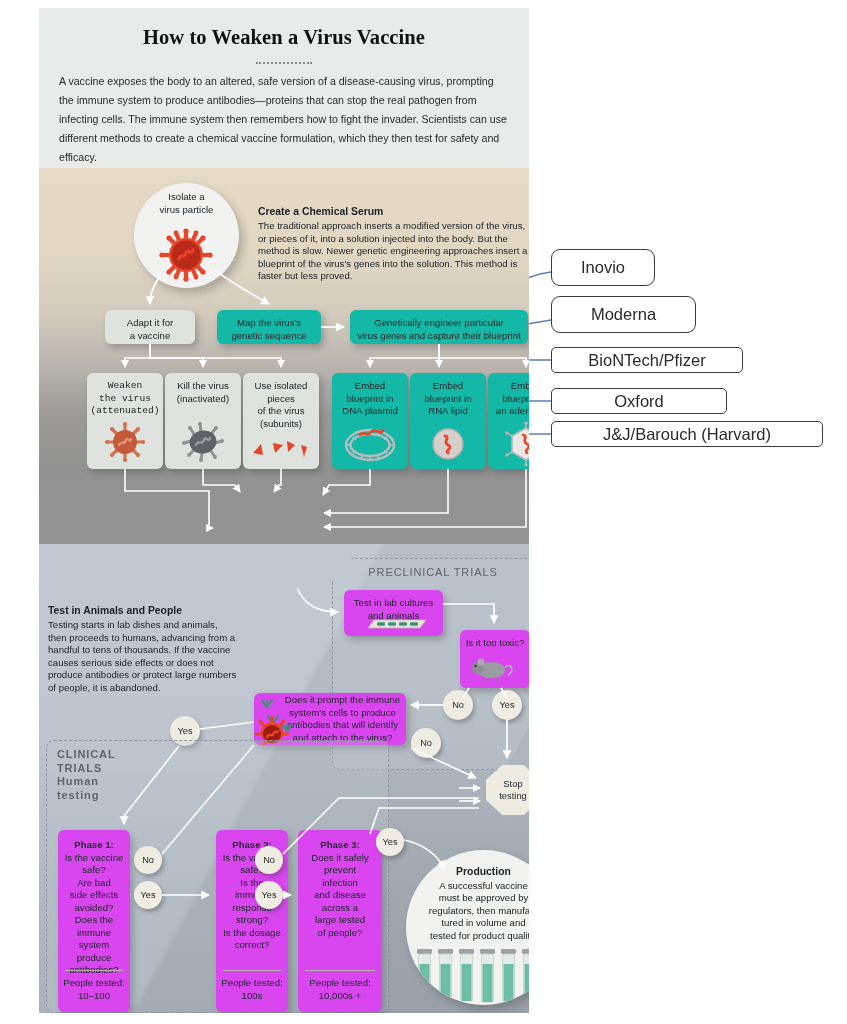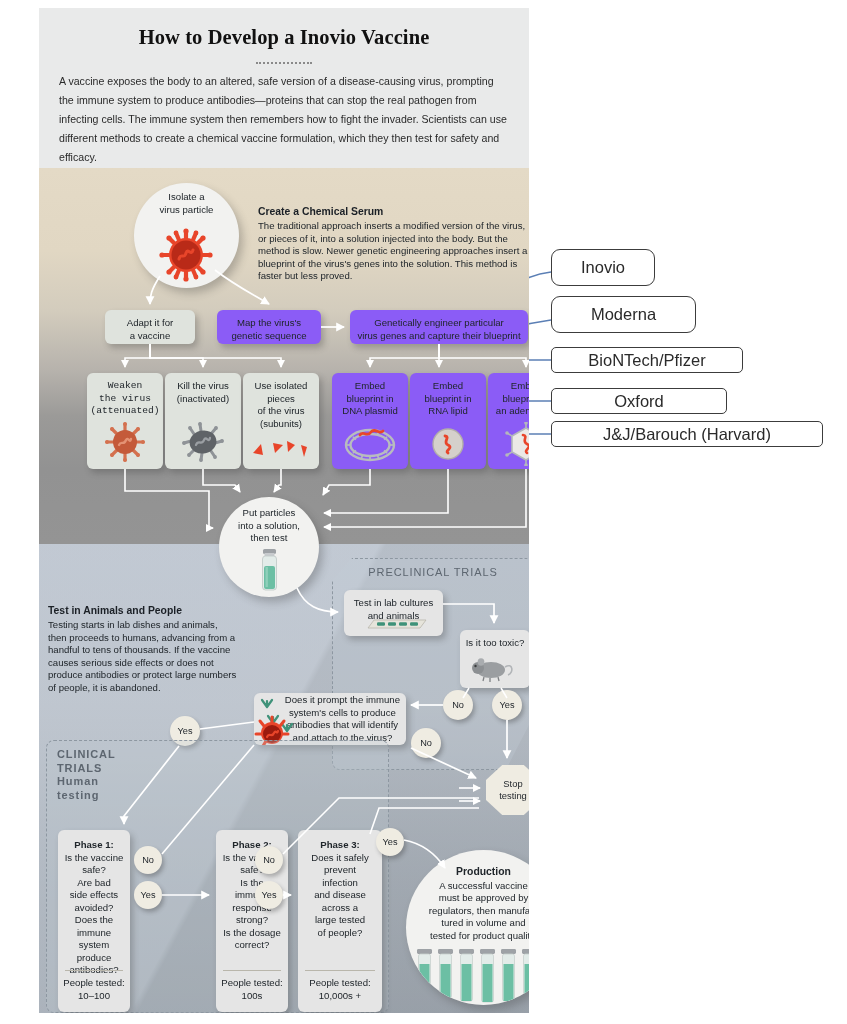--- a/index.html
+++ b/index.html
@@ -63,22 +63,22 @@
   .box {
     position: absolute;
     border-radius: 6px;
     box-shadow: 3px 4px 6px rgba(60,60,60,0.30);
     display: flex; align-items: center; justify-content: center;
     text-align: center;
     font-size: 9.6px; line-height: 12.5px; color: #20262b;
     padding: 3px 4px;
   }
   .box.green { background: #dfe3dd; }
-  .box.blue  { background: #8b5cf6; }
-  .box.cream { background: #e5e5e5; }
+  .box.blue  { background: #14b8a6; }
+  .box.cream { background: #d946ef; }
 
   .box-col {
     flex-direction: column; justify-content: flex-start;
     padding-top: 7px;
   }
 
   
   .circ {
     position: absolute; border-radius: 50%;
     background: #f2f2f0;
@@ -167,21 +167,21 @@
   </g>
 </svg>
 
 <div id="infographic">
 
   <div class="band-tan"></div>
   <div class="band-blue"></div>
   <div class="band-blue-diag"></div>
 
   <div class="intro-band"></div>
-  <div class="title">How to Develop a Inovio Vaccine</div>
+  <div class="title">How to Weaken a Virus Vaccine</div>
   <div class="title-rule"></div>
   <div class="intro-text">A vaccine exposes the body to an altered, safe version of a disease-causing virus, prompting the immune system to produce antibodies—proteins that can stop the real pathogen from infecting cells. The immune system then remembers how to fight the invader. Scientists can use different methods to create a chemical vaccine formulation, which they then test for safety and efficacy.</div>
 
   <div class="sec-head" style="left:219px; top:198px; width:270px;">Create a Chemical Serum</div>
   <div class="sec-body" style="left:219px; top:212px; width:272px;">The traditional approach inserts a modified version of the virus, or pieces of it, into a solution injected into the body. But the method is slow. Newer genetic engineering approaches insert a blueprint of the virus's genes into the solution. This method is faster but less proved.</div>
 
   <div class="circ" style="left:95px; top:175px; width:105px; height:105px;">
     <div style="padding-top:8px;">
       <div>Isolate a</div>
       <div>virus particle</div>
@@ -370,34 +370,20 @@
             <circle cx="0" cy="21" r="1.8"></circle>
           <circle cx="-19" cy="11" r="1.8"></circle>
             <circle cx="-19" cy="-11" r="1.8"></circle>
         </g>
         <polygon points="0,-16 14,-8 14,8 0,16 -14,8 -14,-8" fill="#ebe9e6" stroke="#b4b8bb" stroke-width="1.6"></polygon>
         <path d="M-3,-9 C3,-8 -5,-3 1,0 C7,3 -3,6 1,9" fill="none" stroke="#e8452a" stroke-width="2.6" stroke-linecap="round"></path>
       </g>
     </svg>
   </div>
 
-  <div class="circ" style="left:180px; top:489px; width:100px; height:100px;">
-    <div style="padding-top:10px;">
-      <div>Put particles</div>
-      <div>into a solution,</div>
-      <div>then test</div>
-    </div>
-    <svg width="100" height="48" style="position:absolute; left:0; top:50px;">
-      <rect x="44" y="2" width="13" height="5" rx="1.6" fill="#9ea2a6"></rect>
-      <rect x="45.5" y="6" width="10" height="3" fill="#c8cbce"></rect>
-      <rect x="43.5" y="9" width="14" height="34" rx="3" fill="#e3ece9" stroke="#c3ccc9" stroke-width="0.9"></rect>
-      <rect x="45" y="19" width="11" height="23" rx="2" fill="#6cbfa4"></rect>
-      <rect x="46.5" y="20" width="2.4" height="20" fill="#9bd4c1" opacity="0.75"></rect>
-    </svg>
-  </div>
 
   <div class="sec-head" style="left:9px; top:597px; width:220px;">Test in Animals and People</div>
   <div class="sec-body" style="left:9px; top:611px; width:190px;">Testing starts in lab dishes and animals, then proceeds to humans, advancing from a handful to tens of thousands. If the vaccine causes serious side effects or does not produce antibodies or protect large numbers of people, it is abandoned.</div>
 
   <div style="position:absolute; left:293px; top:550px; width:202px; height:212px;
               border:1px dashed #8d97a1;
               background:rgba(197,205,214,0.30);
               border-radius:8px;
               clip-path: polygon(10% 0, 100% 0, 100% 74%, 86% 100%, 0 100%, 0 11%);"></div>
   <div class="panel-label" style="left:293px; top:558px; width:202px; text-align:center;">PRECLINICAL TRIALS</div>

